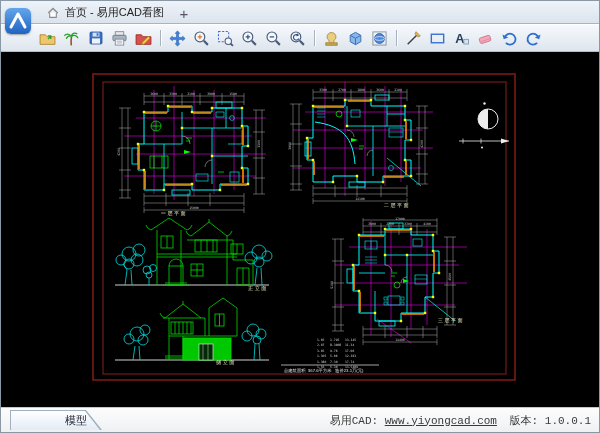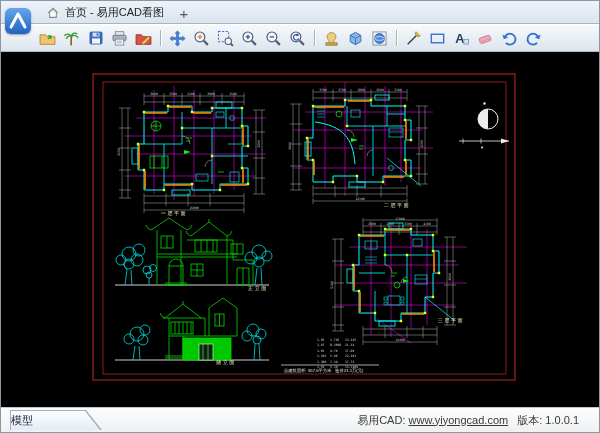--- a/index.html
+++ b/index.html
@@ -31,22 +31,22 @@
   .trow{font-size:3.1px;fill:#d2d2d2;white-space:pre;font-family:"DejaVu Sans Mono",monospace;}
   .summary{font-size:4.3px;fill:#e4e4e4;white-space:pre;}
   
   .statusbar{height:25px;flex:0 0 25px;background:linear-gradient(#fdfdfd,#eef0f2);border-top:1px solid #c2c8ce;
     display:flex;align-items:center;justify-content:space-between;font-size:11px;color:#333;box-sizing:border-box;}
   .model-tab{margin-left:9px;position:relative;width:92px;height:20px;clip-path:polygon(0 0,76px 0,92px 20px,0 20px);
     background:#9fb0c0;}
   .model-tab .inner{position:absolute;left:1px;top:1px;right:1px;bottom:0;
     clip-path:polygon(0 0,74px 0,89px 19px,0 19px);background:linear-gradient(#ffffff,#e2ecf6);
     display:flex;align-items:center;}
-  .model-tab .inner span{width:76px;text-align:left;font-size:11px;color:#223;}
-  .status-right{padding-right:20px;color:#3a3a3a;}
+  .model-tab .inner span{width:76px;text-align:right;font-size:11px;color:#223;}
+  .status-right{padding-right:8px;color:#3a3a3a;font-family:Liberation Mono, monospace;}
   .status-right a{color:#3a3a3a;text-decoration:underline;cursor:pointer;}
   .status-right .vlabel{margin-left:6px;}
 </style>
 </head>
 <body>
 
 <div class="window">
 
   <div class="logo">
     <svg width="22" height="22" viewBox="0 0 22 22">

